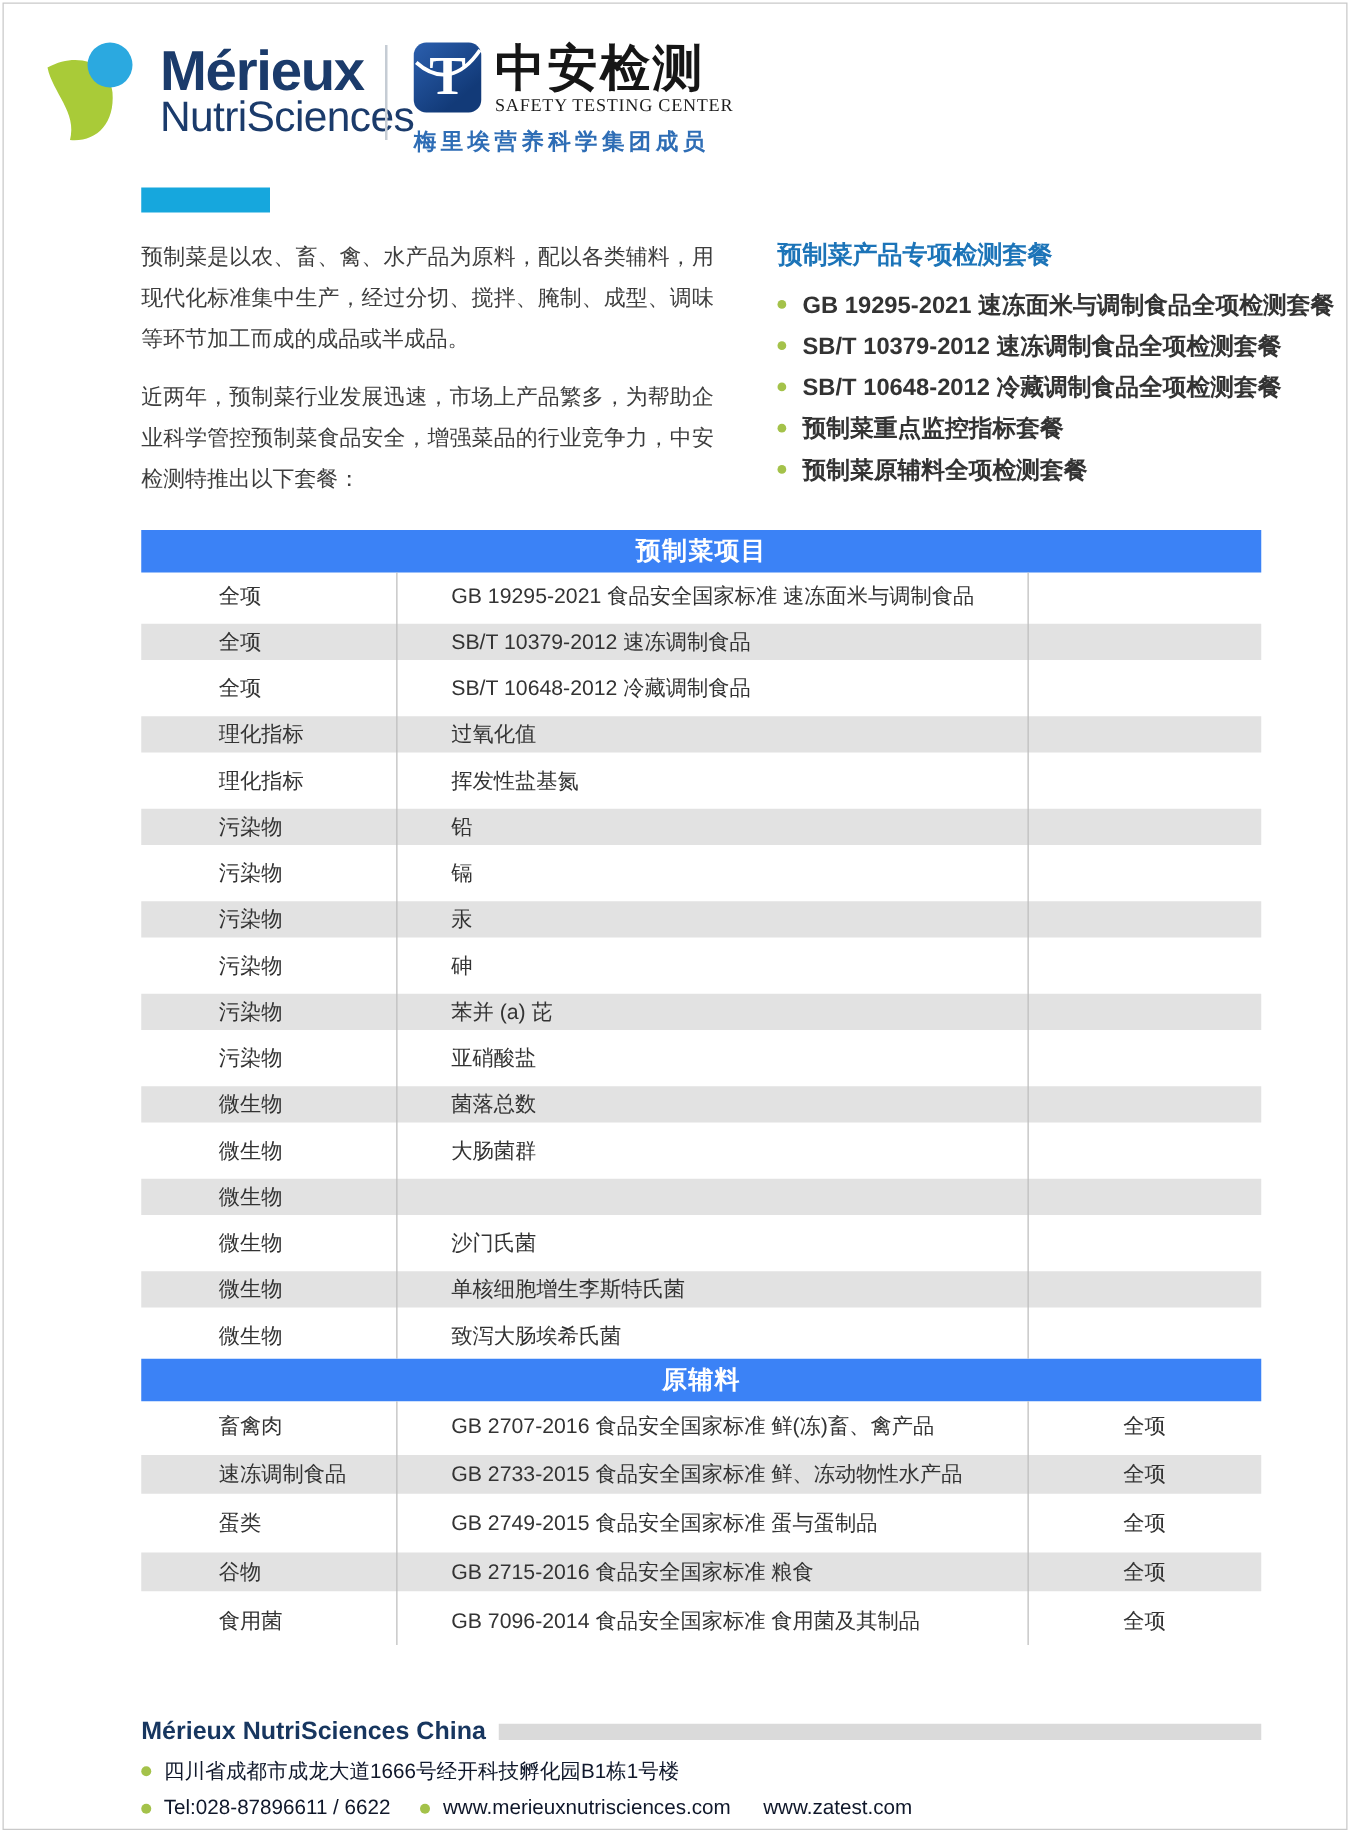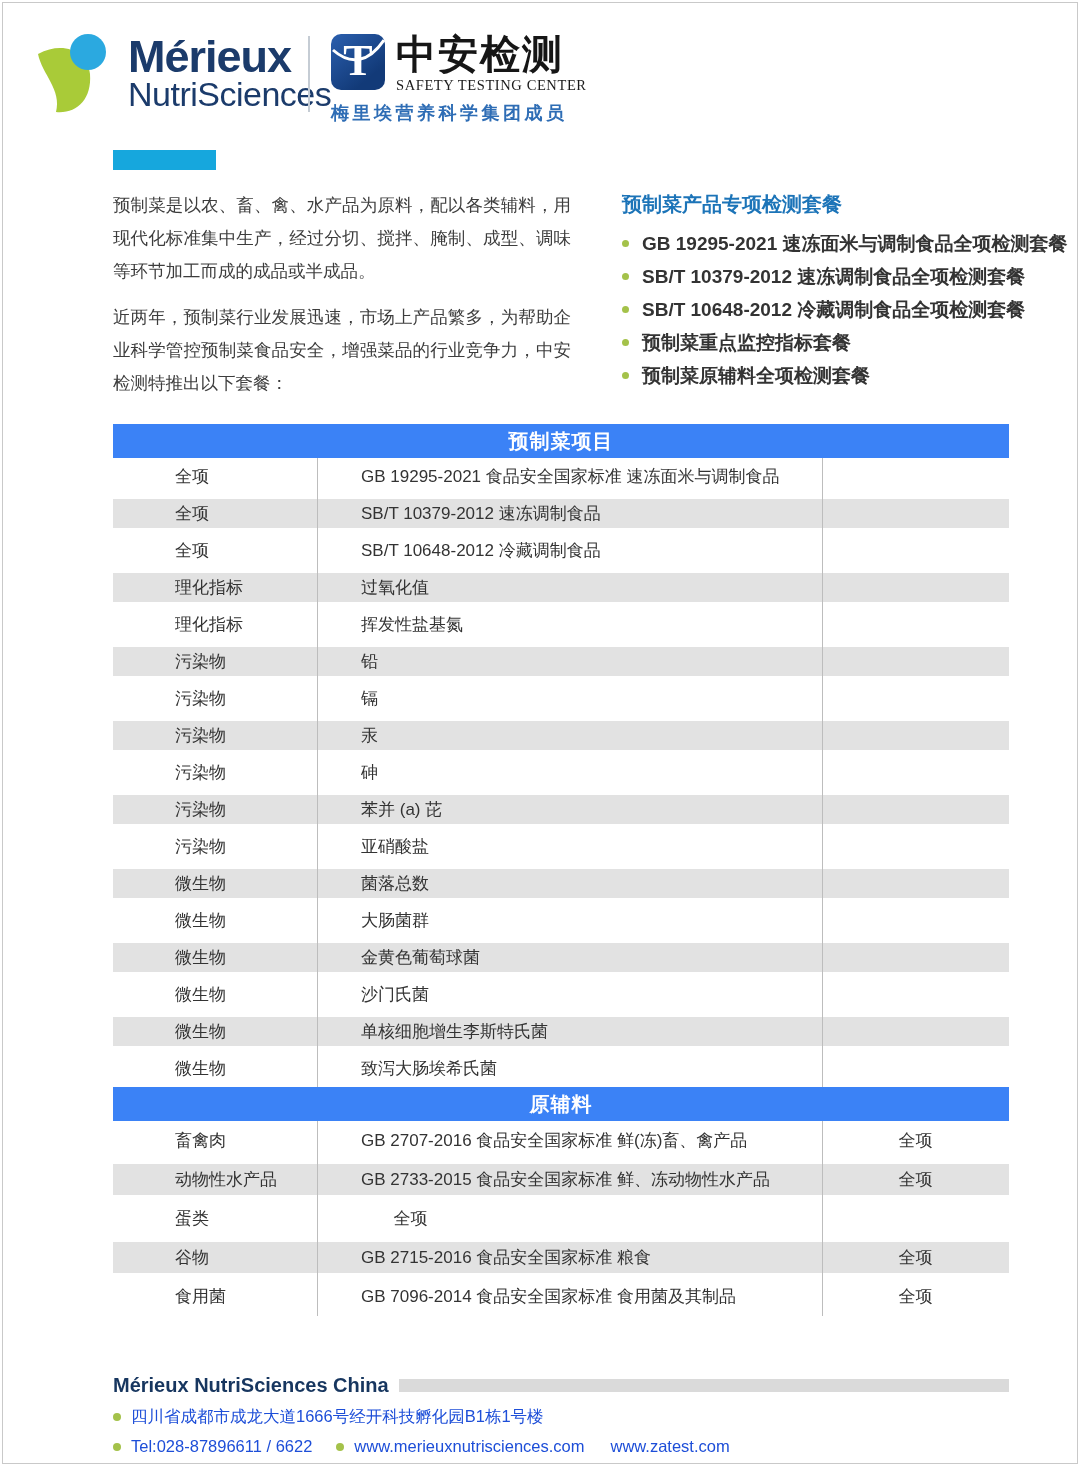--- a/index.html
+++ b/index.html
@@ -60,21 +60,21 @@
   .c3 { width:187px; justify-content:center; }
   .vline { position:absolute; top:0; bottom:0; width:1px; background:#BDBDBD; z-index:2; }
   .vline-1 { left:204px; }
   .vline-2 { left:709px; }
 
   
   .footer { position:absolute; left:113px; top:1374px; width:896px; }
   .footer-title-row { display:flex; align-items:center; }
   .footer-title { font-size:20px; font-weight:bold; color:#17365F; white-space:nowrap; }
   .footer-bar { flex:1; height:13px; background:#DADADA; margin-left:10px; }
-  .footer-line { display:flex; align-items:center; margin-top:9px; color:#1d4ed8; font-size:16.5px; }
+  .footer-line { display:flex; align-items:center; margin-top:9px; color:#0f172a; font-size:16.5px; }
   .fdot { width:8px; height:8px; border-radius:50%; background:#A4C24A; margin-right:10px; flex:none; }
   .fdot.second { margin-left:24px; }
   .site { margin-right:26px;text-align:right; }
   .site:last-child { margin-right:0; }
 </style>
 </head>
 <body>
 
 <div class="page-border"></div>
 
@@ -202,21 +202,20 @@
         <div class="cell c2">菌落总数</div>
         <div class="cell c3"></div>
       </div>
       <div class="t-row">
         <div class="cell c1">微生物</div>
         <div class="cell c2">大肠菌群</div>
         <div class="cell c3"></div>
       </div>
       <div class="t-row alt">
         <div class="cell c1">微生物</div>
-        <div class="cell c2">金黄色葡萄球菌</div>
         <div class="cell c3"></div>
       </div>
       <div class="t-row">
         <div class="cell c1">微生物</div>
         <div class="cell c2">沙门氏菌</div>
         <div class="cell c3"></div>
       </div>
       <div class="t-row alt">
         <div class="cell c1">微生物</div>
         <div class="cell c2">单核细胞增生李斯特氏菌</div>
@@ -231,26 +230,27 @@
   <div class="tbl-header">原辅料</div>
   <div class="tbl-body second" id="tbody2">
     <div class="vline vline-1"></div>
     <div class="vline vline-2"></div>
   <div class="t-row">
         <div class="cell c1">畜禽肉</div>
         <div class="cell c2">GB 2707-2016 食品安全国家标准 鲜(冻)畜、禽产品</div>
         <div class="cell c3">全项</div>
       </div>
       <div class="t-row alt">
-        <div class="cell c1">动物性水产品</div>
+        <div class="cell c1">速冻调制食品</div>
         <div class="cell c2">GB 2733-2015 食品安全国家标准 鲜、冻动物性水产品</div>
         <div class="cell c3">全项</div>
       </div>
       <div class="t-row">
         <div class="cell c1">蛋类</div>
+        <div class="cell c2">GB 2749-2015 食品安全国家标准 蛋与蛋制品</div>
         <div class="cell c3">全项</div>
       </div>
       <div class="t-row alt">
         <div class="cell c1">谷物</div>
         <div class="cell c2">GB 2715-2016 食品安全国家标准 粮食</div>
         <div class="cell c3">全项</div>
       </div>
       <div class="t-row">
         <div class="cell c1">食用菌</div>
         <div class="cell c2">GB 7096-2014 食品安全国家标准 食用菌及其制品</div>

